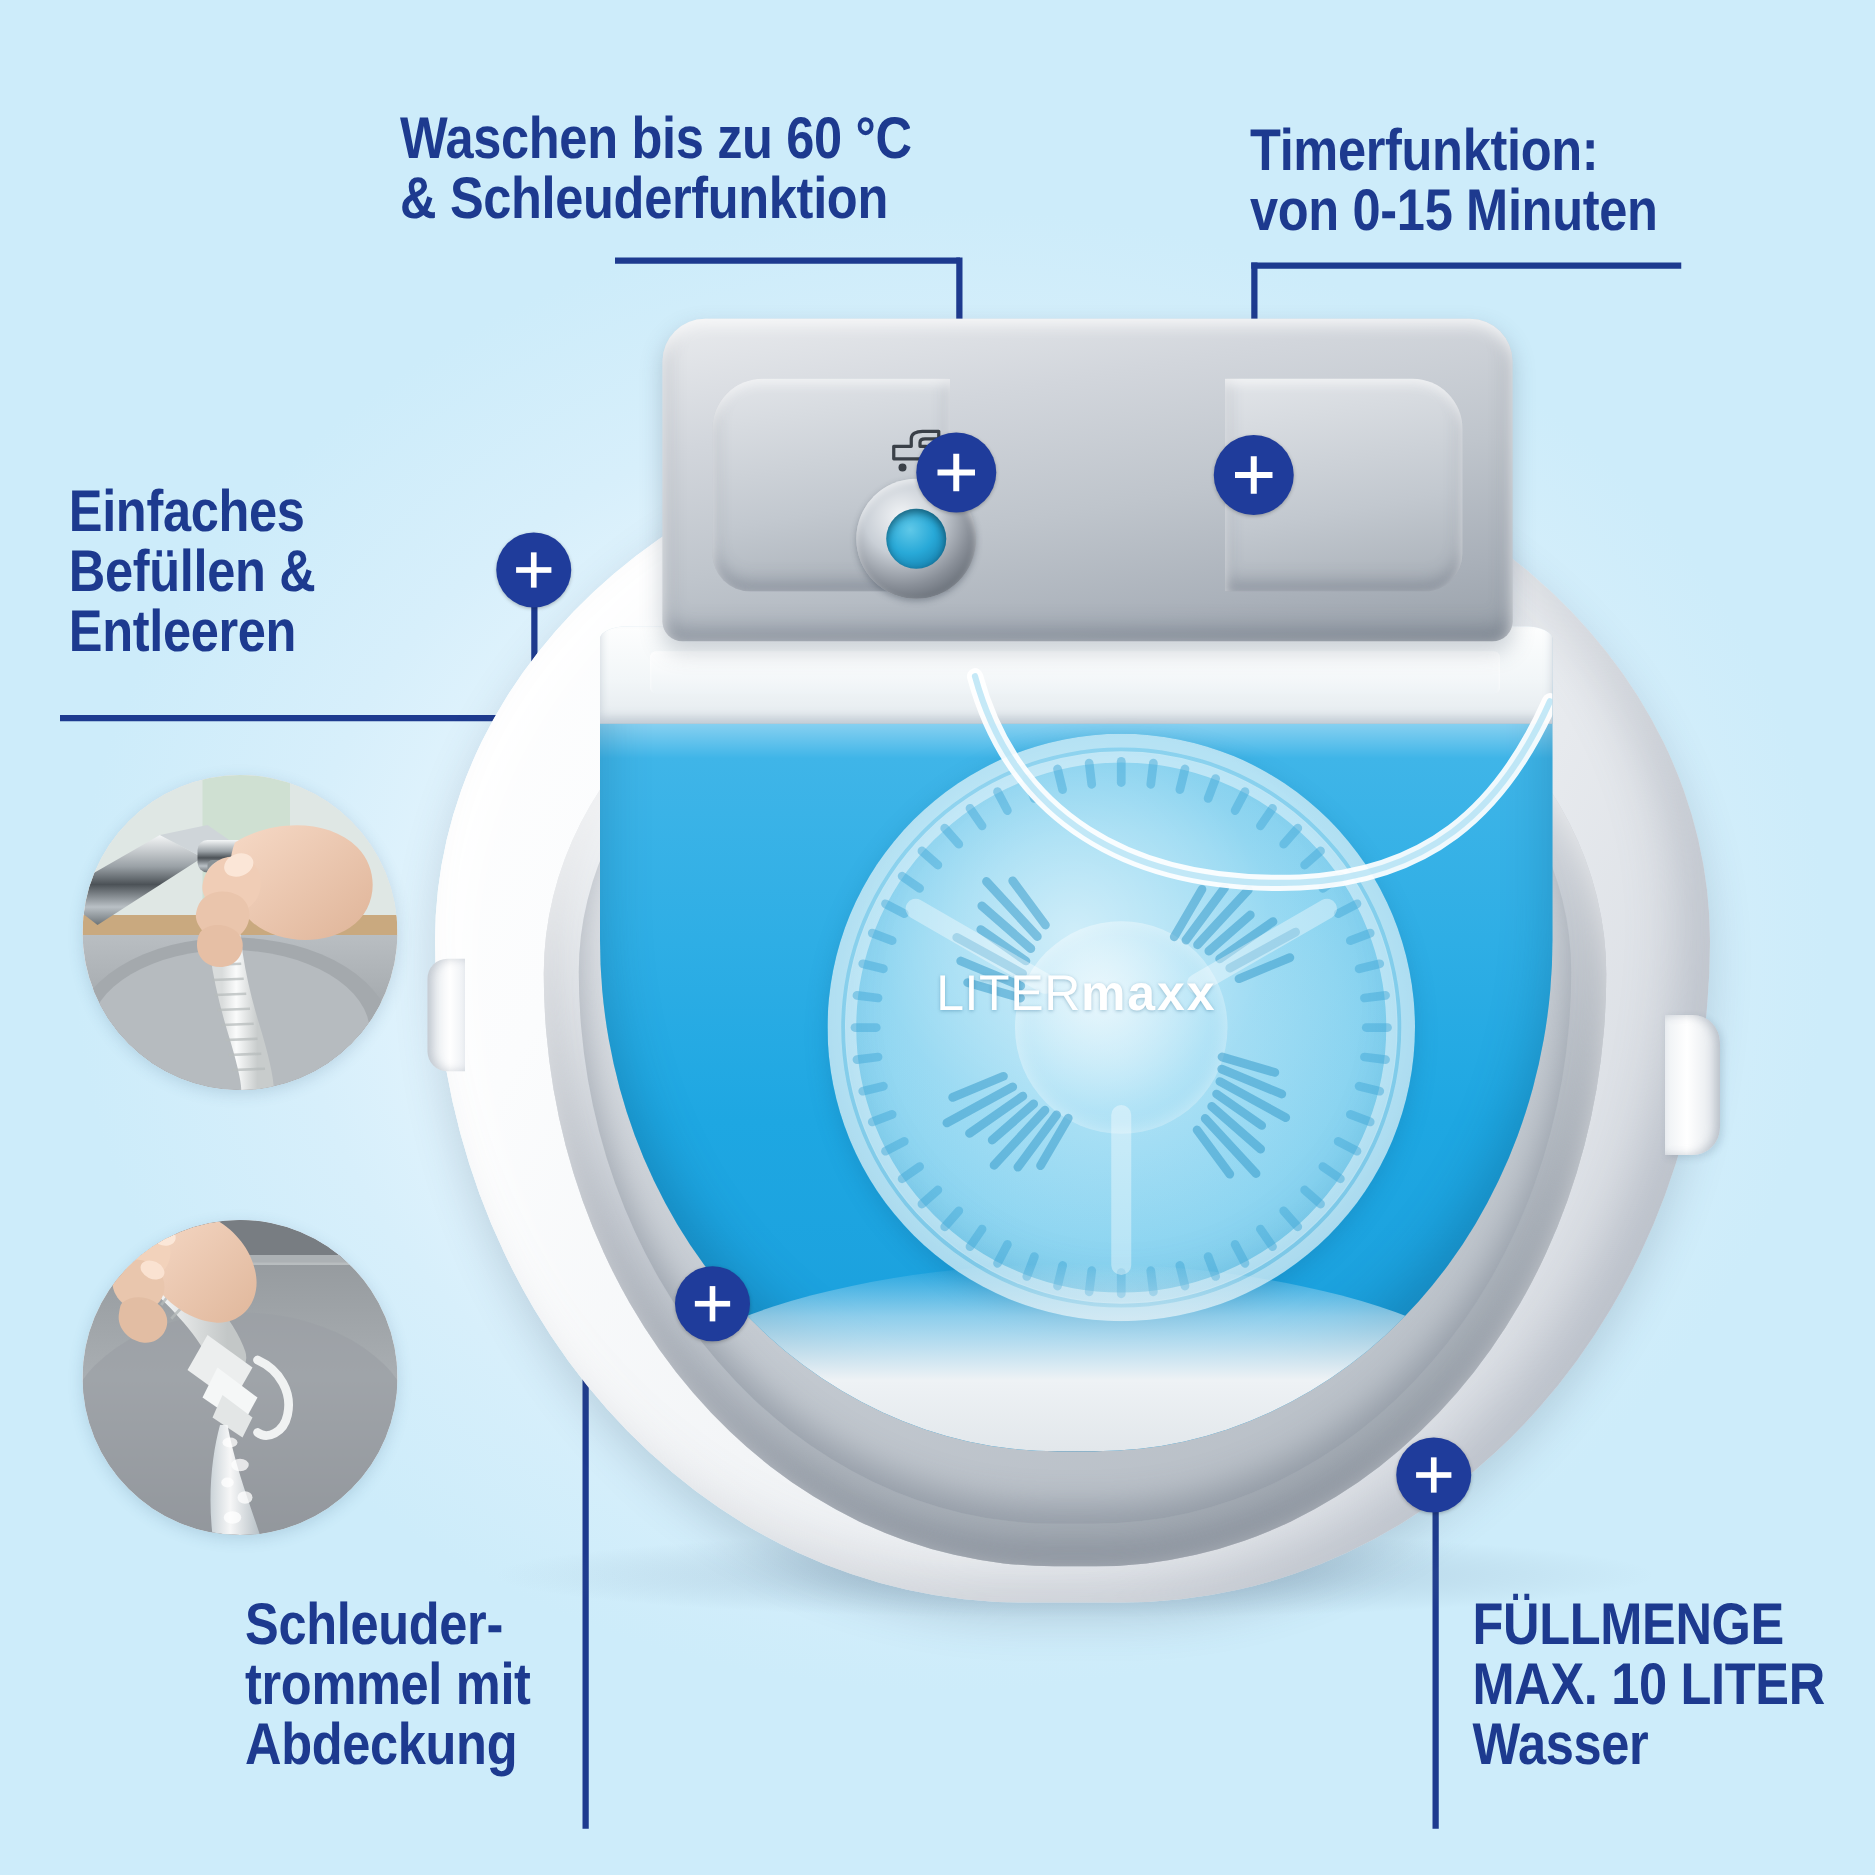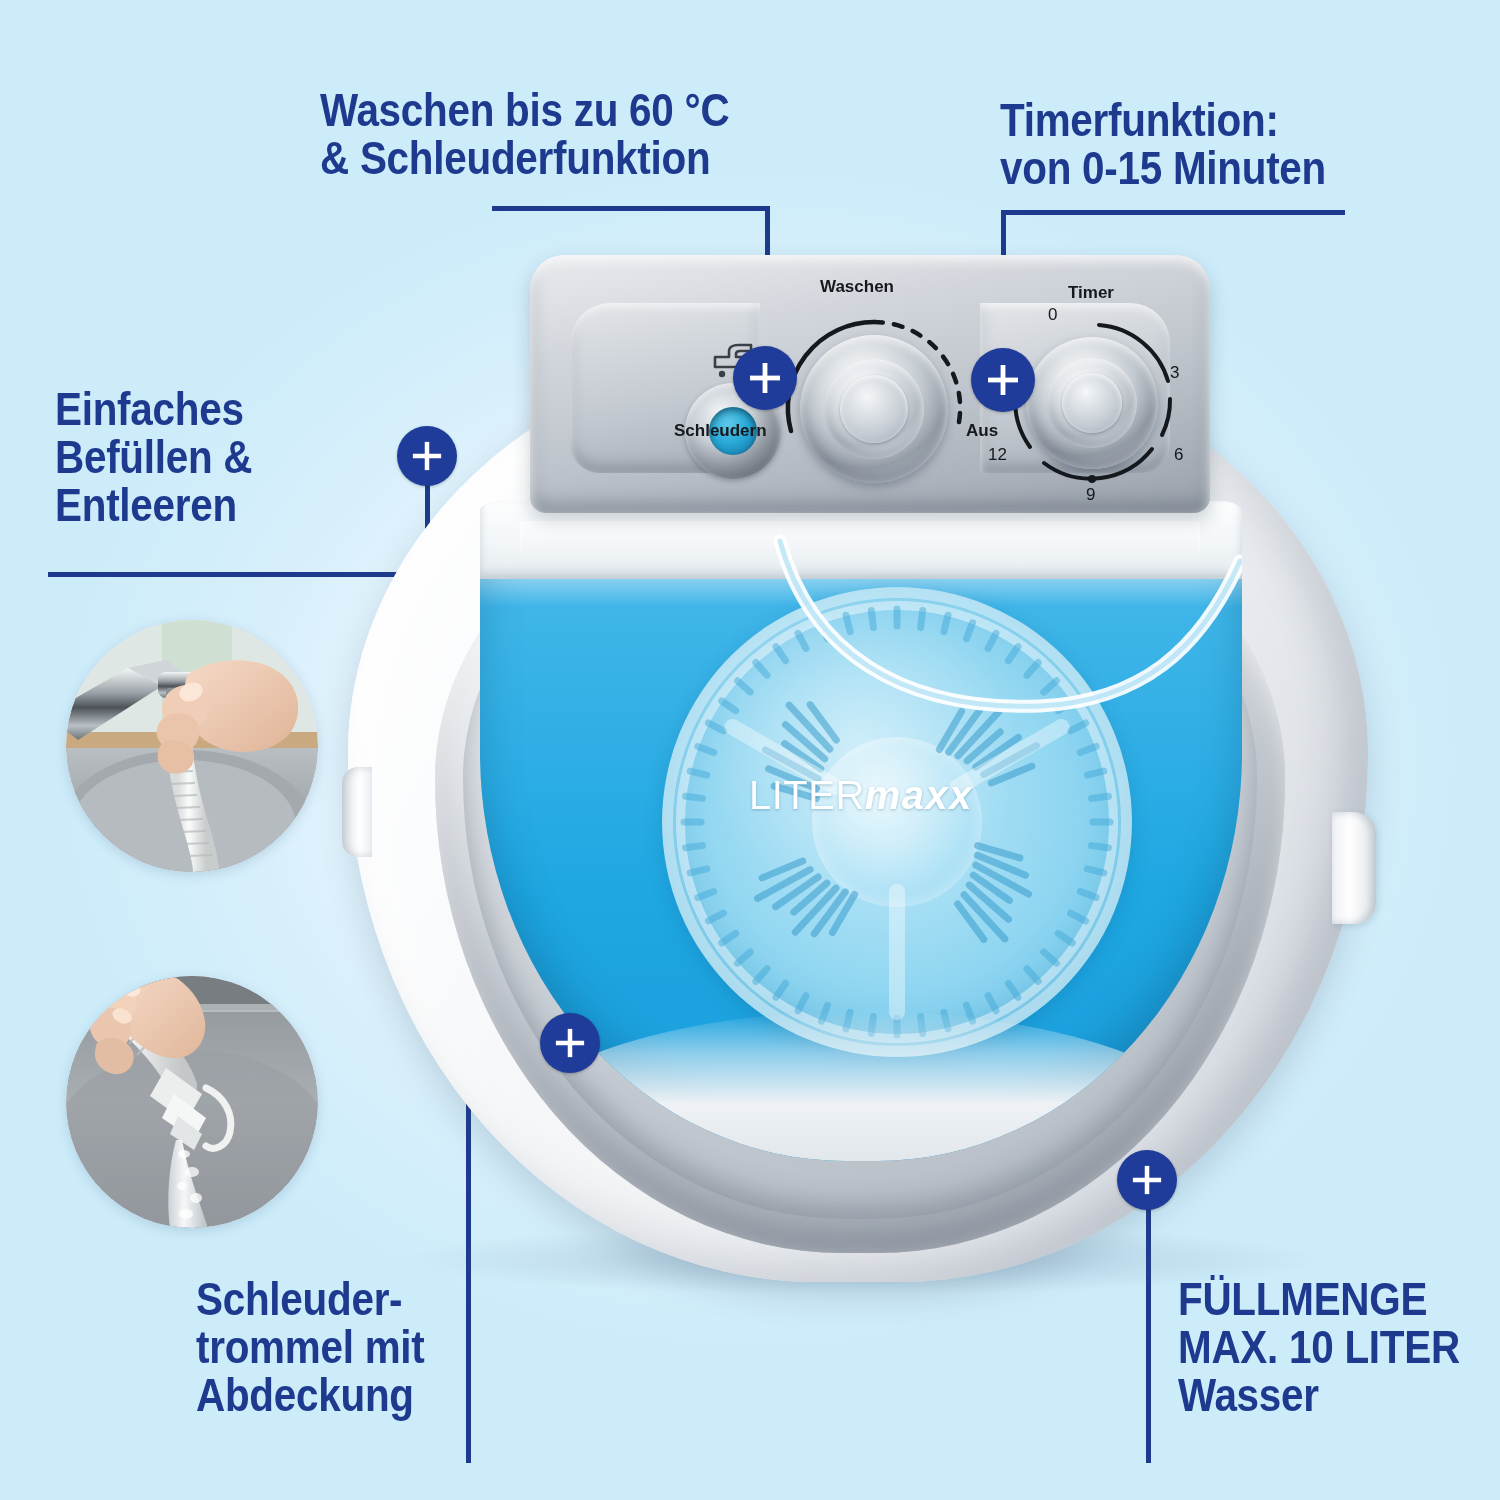--- a/index.html
+++ b/index.html
@@ -139,21 +139,21 @@
     position:absolute;left:14px;top:14px;right:14px;bottom:14px;border-radius:50%;
     border:9px solid rgba(255,255,255,.45);
     box-sizing:border-box;
   }
   .brand{
     position:absolute;left:0;right:0;top:272px;text-align:center;
     color:#ffffff;font-size:40px;letter-spacing:0.5px;font-weight:400;
     text-shadow:0 1px 3px rgba(20,90,130,.35);
     z-index:6;
   }
-  .brand b{font-weight:700;letter-spacing:1.5px;font-style:italic;}
+  .brand b{font-weight:700;letter-spacing:1.5px;}
 
   .hose{
     position:absolute;left:0;top:0;width:100%;height:100%;z-index:7;pointer-events:none;
   }
 
   
   .panel{
     position:absolute;left:200px;top:10px;width:680px;height:258px;
     background:linear-gradient(170deg,#e9ebee 0%,#d2d6dc 28%,#bfc5cc 56%,#a9b0b9 82%,#98a0a9 100%);
     border-radius:34px 34px 16px 16px;
@@ -373,48 +373,21 @@
       <div class="panel-wing wing-r"></div>
 
       <div class="inlet-wrap">
         <svg class="faucet-icon" viewBox="0 0 56 38">
           <path d="M8,26 L8,16 L22,16 L22,10 C22,6 26,4 31,4 L44,4 L44,10 L33,10 C30,10 29,11 29,13 L29,16 L34,16 L34,26 Z" fill="none" stroke="#3a4048" stroke-width="2.6" stroke-linejoin="round"></path>
           <circle cx="15" cy="33" r="3.2" fill="#3a4048"></circle>
         </svg>
         <div class="inlet"></div>
       </div>
 
-      <div class="dial" style="left:244px;top:54px;width:200px;height:200px;">
-        <svg class="dial-arc" width="200" height="200" viewBox="0 0 200 200">
-          <path d="M17,122 A86,86 0 0 1 100,13" fill="none" stroke="#15181c" stroke-width="4.5" stroke-linecap="round"></path>
-          <path d="M100,13 A86,86 0 0 1 183,122" fill="none" stroke="#15181c" stroke-width="4.5" stroke-linecap="round" stroke-dasharray="9 11"></path>
-        </svg>
-        <div class="knob" style="left:26px;top:26px;width:148px;height:148px;"></div>
-        <div class="dial-label" style="left:46px;top:-32px;">Waschen</div>
-        <div class="dial-tick" style="left:-100px;top:112px;font-weight:700;">Schleudern</div>
-        <div class="dial-tick" style="left:192px;top:112px;font-weight:700;">Aus</div>
-      </div>
-
-      <div class="dial" style="left:472px;top:58px;width:180px;height:180px;">
-        <svg class="dial-arc" width="180" height="180" viewBox="0 0 180 180">
-          <path d="M97,12 A78,78 0 0 1 166,68" fill="none" stroke="#15181c" stroke-width="4" stroke-linecap="round"></path>
-          <path d="M168,86 A78,78 0 0 1 160,122" fill="none" stroke="#15181c" stroke-width="4" stroke-linecap="round"></path>
-          <path d="M150,136 A78,78 0 0 1 42,150" fill="none" stroke="#15181c" stroke-width="4" stroke-linecap="round"></path>
-          <path d="M28,134 A78,78 0 0 1 14,78" fill="none" stroke="#15181c" stroke-width="4" stroke-linecap="round"></path>
-          <circle cx="90" cy="166" r="4" fill="#15181c"></circle>
-        </svg>
-        <div class="knob" style="left:24px;top:24px;width:132px;height:132px;"></div>
-        <div class="dial-label" style="left:66px;top:-30px;">Timer</div>
-        <div class="dial-tick" style="left:46px;top:-8px;">0</div>
-        <div class="dial-tick" style="left:168px;top:50px;">3</div>
-        <div class="dial-tick" style="left:172px;top:132px;">6</div>
-        <div class="dial-tick" style="left:84px;top:172px;">9</div>
-        <div class="dial-tick" style="left:-14px;top:132px;">12</div>
-        <div class="dial-tick" style="left:-22px;top:48px;">15</div>
-      </div>
+
     </div>
   </div>
 
   <div class="inset" style="left:66px;top:620px;width:252px;height:252px;">
     <svg width="252" height="252" viewBox="0 0 252 252">
       <defs>
         <clipPath id="cp1">
             <circle cx="126" cy="126" r="126"></circle>
           </clipPath>
         <linearGradient id="sinkg" x1="0" y1="0" x2="0" y2="1">

